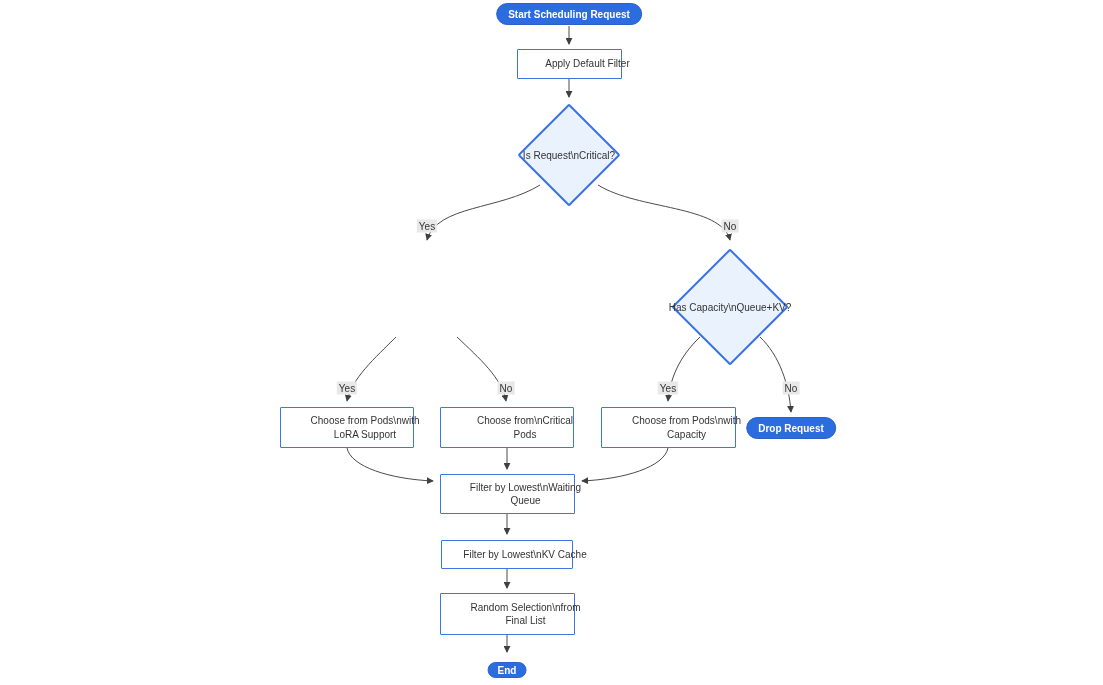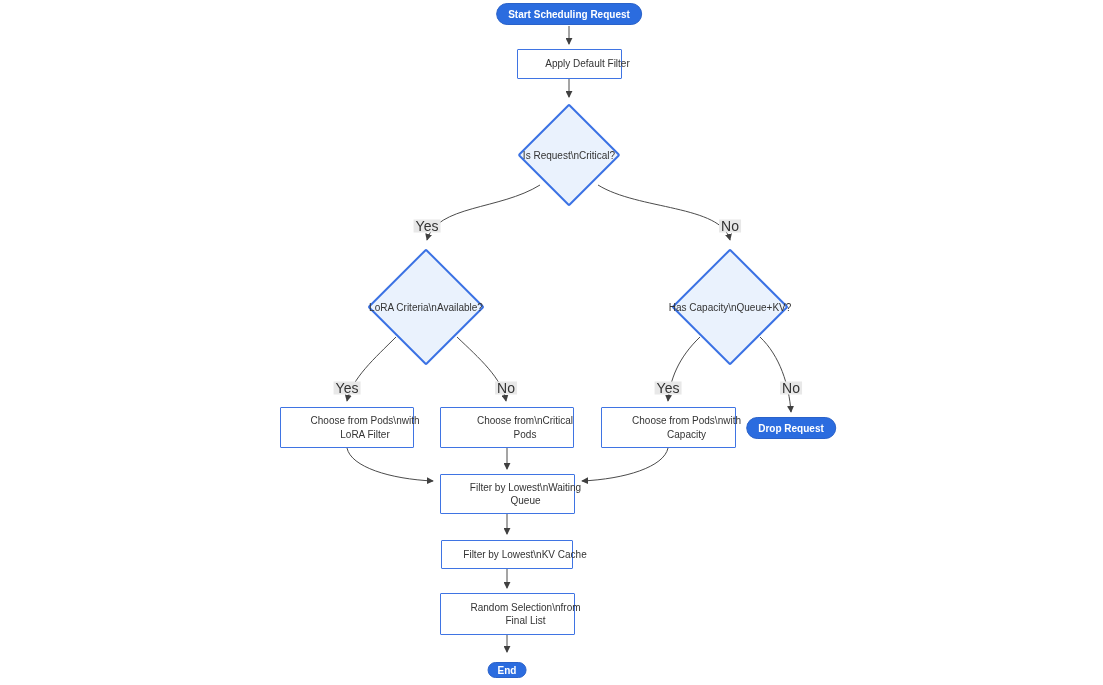--- a/index.html
+++ b/index.html
@@ -26,21 +26,21 @@
     position:absolute;left:50%;top:50%;transform:translate(-50%,-50%) rotate(45deg);
     background:#eaf2fd;border:2px solid #3b72e4;box-sizing:border-box;border-radius:2px;
   }
   .diamond-label{
     position:absolute;inset:0;display:flex;align-items:center;justify-content:center;
     font-size:10px;text-align:center;
   }
   .diamond-label .line{white-space:nowrap;}
   .edge-label{
     position:absolute;transform:translate(-50%,-50%);z-index:3;
-    background:#e8e8e8;color:#333333;font-size:14px;padding:0px 2px;line-height:13px;
+    background:#e8e8e8;color:#333333;font-size:10px;padding:0px 2px;line-height:13px;
   }
 </style>
 </head>
 <body>
 
 <div class="canvas">
 
   <svg class="edges">
     <defs>
       <marker id="arrow" viewBox="0 0 8 8" refX="7" refY="4" markerWidth="7" markerHeight="7" orient="auto-start-reverse">
@@ -71,37 +71,31 @@
     <span class="line">Apply Default Filter</span>
   </div>
 
   <div class="node diamond" style="left:517px;top:103px;width:104px;height:104px;">
     <div class="diamond-shape" style="width:73px;height:73px;"></div>
     <div class="diamond-label">
       <span class="line">Is Request\nCritical?</span>
     </div>
   </div>
 
-  <div class="node diamond" style="left:367px;top:248px;width:118px;height:118px;">
-    <div class="diamond-shape" style="width:83px;height:83px;"></div>
-    <div class="diamond-label">
-      <span class="line">LoRA Criteria\nAvailable?</span>
-    </div>
-  </div>
 
   <div class="node diamond" style="left:671px;top:248px;width:118px;height:118px;">
     <div class="diamond-shape" style="width:83px;height:83px;"></div>
     <div class="diamond-label">
       <span class="line">Has Capacity\nQueue+KV?</span>
     </div>
   </div>
 
   <div class="node rect" style="left:280px;top:407px;width:134px;height:41px;">
     <span class="line">Choose from Pods\nwith</span>
-    <span class="line">LoRA Filter</span>
+    <span class="line">LoRA Support</span>
   </div>
 
   <div class="node rect" style="left:440px;top:407px;width:134px;height:41px;">
     <span class="line">Choose from\nCritical</span>
     <span class="line">Pods</span>
   </div>
 
   <div class="node rect" style="left:601px;top:407px;width:135px;height:41px;">
     <span class="line">Choose from Pods\nwith</span>
     <span class="line">Capacity</span>

